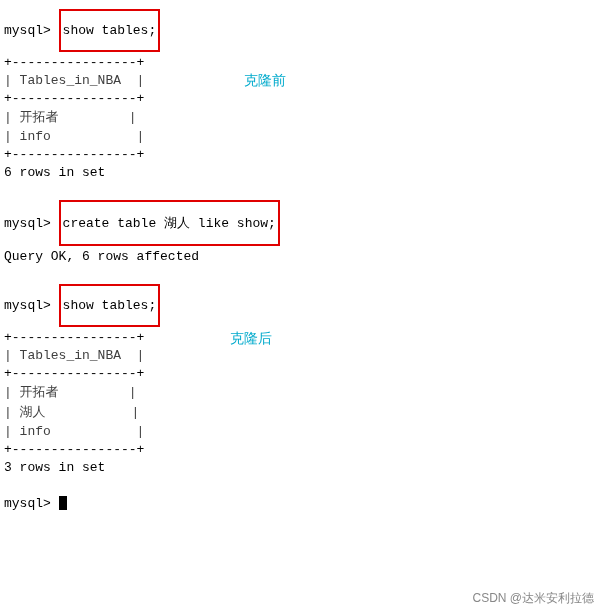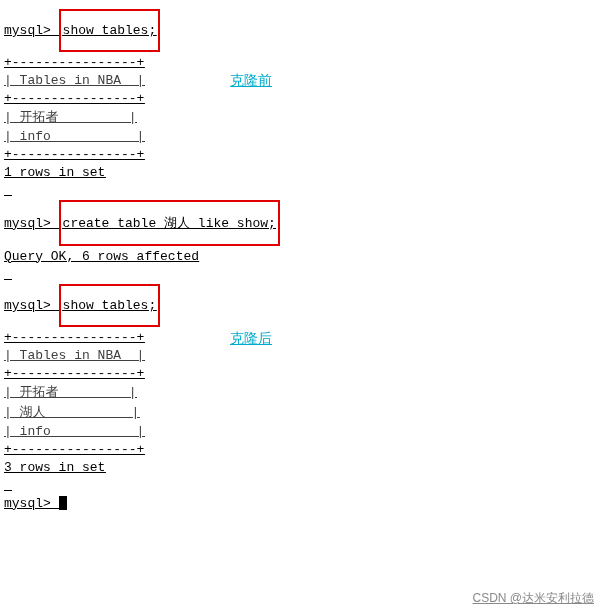--- a/index.html
+++ b/index.html
@@ -1,15 +1,15 @@
 <!DOCTYPE html>
 <html><head>
   <meta charset="utf-8">
   <style>
-    * { margin: 0; padding: 0; box-sizing: border-box; text-decoration: underline; }
+    * { margin: 0; padding: 0; box-sizing: border-box; }
 
     body {
       width: 604px;
       height: 607px;
       background: #ffffff;
       font-family: 'Courier New', Courier, monospace;
       font-size: 13px;
       color: #000000;
       overflow: hidden;
     }
@@ -117,21 +117,21 @@
 
   <div class="line block">
     <span class="cell-line">| info           |</span>
   </div>
 
   <div class="line block">
     <span class="separator">+----------------+</span>
   </div>
 
   <div class="line block">
-    <span class="result-text">1 rows in set</span>
+    <span class="result-text">6 rows in set</span>
   </div>
 
   <div class="line block">&nbsp;</div>
 
   <div class="line block">
     <span class="prompt-mysql">mysql&gt;&nbsp;</span><span class="cmd-box">create table 湖人 like show;</span>
   </div>
 
   <div class="line block">
     <span class="query-ok">Query OK, 6 rows affected</span>
@@ -174,20 +174,20 @@
   <div class="line block">
     <span class="result-text">3 rows in set</span>
   </div>
 
   <div class="line block">&nbsp;</div>
 
   <div class="line block">
     <span class="prompt-mysql">mysql&gt;&nbsp;</span><span class="cursor"></span>
   </div>
 
-  <div class="annotation" style="top: 72px; left: 230px;">克隆前</div>
+  <div class="annotation" style="top: 72px; left: 244px;">克隆前</div>
 
 
   <div class="annotation" style="top: 330px; left: 230px;">克隆后</div>
 
   <div class="watermark">CSDN @达米安利拉德</div>
 
 </div>
 
 </body></html>

